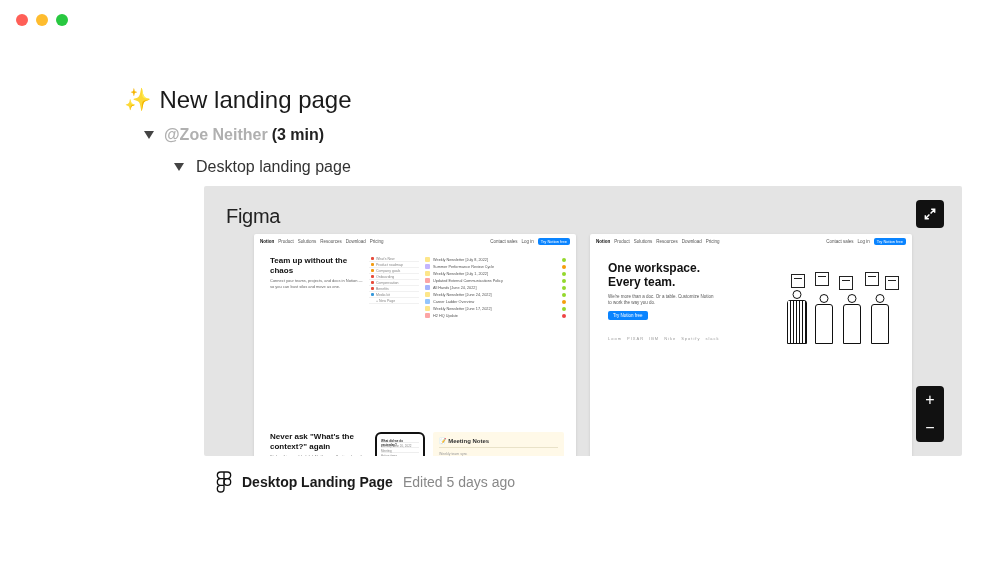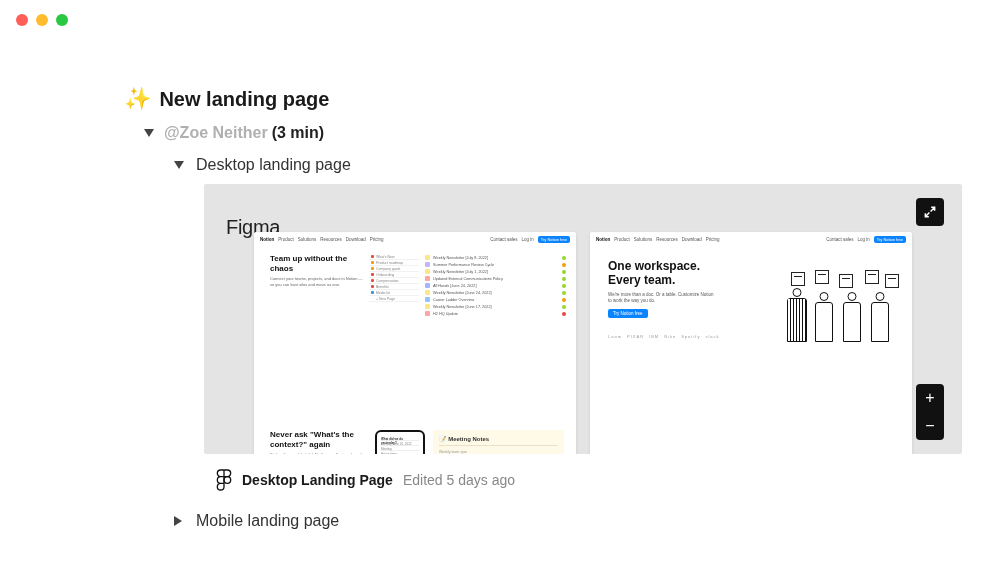--- a/index.html
+++ b/index.html
@@ -6,33 +6,33 @@
 html, body { width:1000px; height:562px; background:#fff; font-family:-apple-system,BlinkMacSystemFont,"Segoe UI",Helvetica,Arial,sans-serif; color:#111; overflow:hidden; }
 .traffic { display:flex; gap:8px; padding:14px 0 0 16px; }
 .dot { width:12px; height:12px; border-radius:50%; }
 .dot.red { background:#ff5f57; }
 .dot.yellow { background:#febc2e; }
 .dot.green { background:#28c840; }
 
 .page { padding:60px 0 0 124px; }
 .title-row { display:flex; align-items:center; gap:8px; }
 .sparkles { font-size:22px; }
-.title { font-size:20px; font-weight:700; color:#1a1a1a; }
+.title { font-size:24px; font-weight:400; color:#1a1a1a; }
 
 .l1 { display:flex; align-items:center; gap:4px; margin:12px 0 0 20px; font-size:16px; }
 .caret { display:inline-block; width:0; height:0; margin-right:6px; }
 .caret.down { border-left:5px solid transparent; border-right:5px solid transparent; border-top:8px solid #444; }
 .caret.right { border-top:5px solid transparent; border-bottom:5px solid transparent; border-left:8px solid #444; }
 .mention { color:#b0b0b0; font-weight:600; }
 .duration { color:#222; font-weight:700;text-align:right; }
 
 .l2 { display:flex; align-items:center; gap:6px; margin:14px 0 0 50px; font-size:16px; color:#333; }
 
 .embed { position:relative; margin:10px 0 0 80px; width:758px; height:270px; background:#e4e4e4; border-radius:2px; overflow:hidden; }
-.figma-label { position:absolute; top:32px; left:22px; font-size:20px; font-weight:500; color:#222; letter-spacing:-0.3px; }
+.figma-label { position:absolute; top:19px; left:22px; font-size:20px; font-weight:500; color:#222; letter-spacing:-0.3px; }
 .expand-btn { position:absolute; top:14px; right:18px; width:28px; height:28px; background:#111; border-radius:4px; display:flex; align-items:center; justify-content:center; }
 .expand-btn svg { width:14px; height:14px; }
 .zoom-ctrl { position:absolute; bottom:14px; right:18px; width:28px; height:56px; background:#111; border-radius:4px; display:flex; flex-direction:column; align-items:center; justify-content:space-around; color:#fff; font-size:16px; }
 
 .board { position:absolute; top:48px; left:50px; right:50px; bottom:-26px; display:flex; gap:14px; }
 .frame { background:#fff; border-radius:2px; box-shadow:0 1px 3px rgba(0,0,0,0.12); flex:1; position:relative; overflow:hidden; font-size:5px; }
 
 
 .fA-nav { height:14px; padding:3px 6px; display:flex; justify-content:space-between; align-items:center; font-size:4.5px; color:#555; }
 .fA-nav-left { display:flex; gap:4px; align-items:center; }
@@ -303,17 +303,13 @@
 
   <div class="caption">
     <svg class="figma-icon" viewBox="0 0 12 18">
       <circle cx="8.5" cy="9" r="2.5" fill="none" stroke="#111" stroke-width="1"></circle>
       <path d="M6 1.5h2.5a2.5 2.5 0 010 5H6zM6 6.5H3.5a2.5 2.5 0 010-5H6zM6 6.5v5H3.5a2.5 2.5 0 010-5H6zM6 11.5v2.5a2.5 2.5 0 11-2.5-2.5H6z" fill="none" stroke="#111" stroke-width="1"></path>
     </svg>
     <span class="file">Desktop Landing Page</span>
     <span class="edited">Edited 5 days ago</span>
   </div>
 
-  <div class="l3">
-    <span class="caret right"></span>
-    <span>Mobile landing page</span>
-  </div>
 </div>
 
 </body></html>

